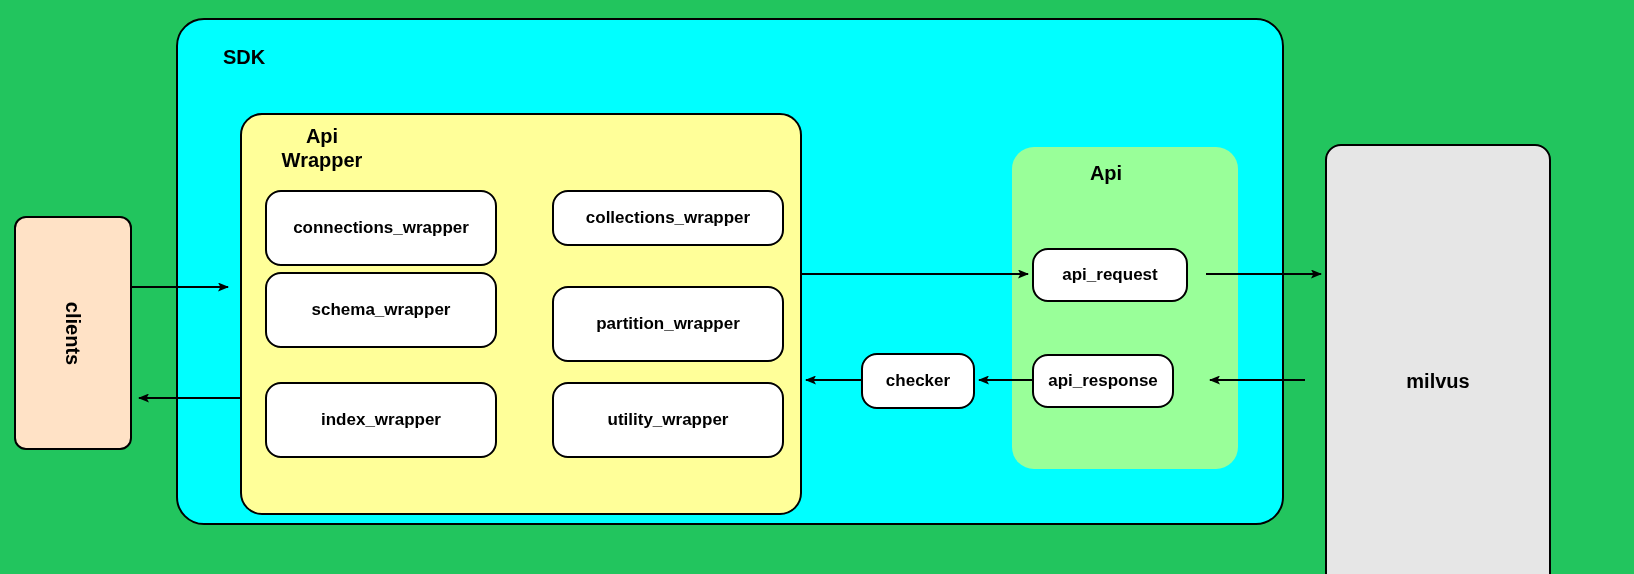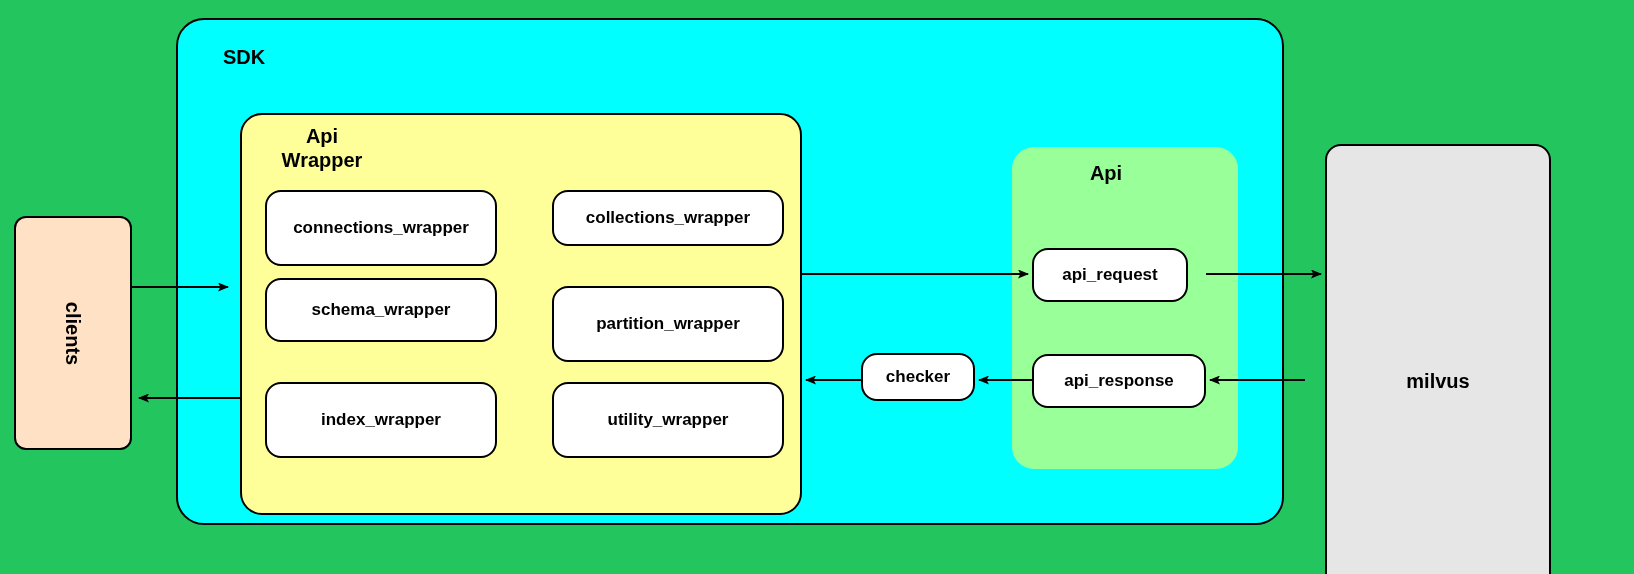--- a/index.html
+++ b/index.html
@@ -95,31 +95,31 @@
   .leaf {
     background: #ffffff;
     border-radius: 16px;
     font-size: 17px;
     font-weight: bold;
   }
 
   
   #connections-wrapper { left: 265px; top: 190px;  width: 232px; height: 76px; }
   #collections-wrapper { left: 552px; top: 190px;  width: 232px; height: 56px; }
-  #schema-wrapper      { left: 265px; top: 278px;  width: 232px; height: 64px; }
+  #schema-wrapper      { left: 265px; top: 272px;  width: 232px; height: 76px; }
   #partition-wrapper   { left: 552px; top: 286px;  width: 232px; height: 76px; }
   #index-wrapper       { left: 265px; top: 382px;  width: 232px; height: 76px; }
   #utility-wrapper     { left: 552px; top: 382px;  width: 232px; height: 76px; text-align: right; }
 
   
   #api-request  { left: 1032px; top: 248px; width: 156px; height: 54px; }
-  #api-response { left: 1032px; top: 354px; width: 174px; height: 54px; }
-
-  
-  #checker-box { left: 861px; top: 353px; width: 114px; height: 48px; }
+  #api-response { left: 1032px; top: 354px; width: 142px; height: 54px; }
+
+  
+  #checker-box { left: 861px; top: 353px; width: 114px; height: 56px; }
 
   
   #clients-box {
     left: 14px;
     top: 216px;
     width: 118px;
     height: 234px;
     background: #ffe2c6;
     border-radius: 12px;
   }

